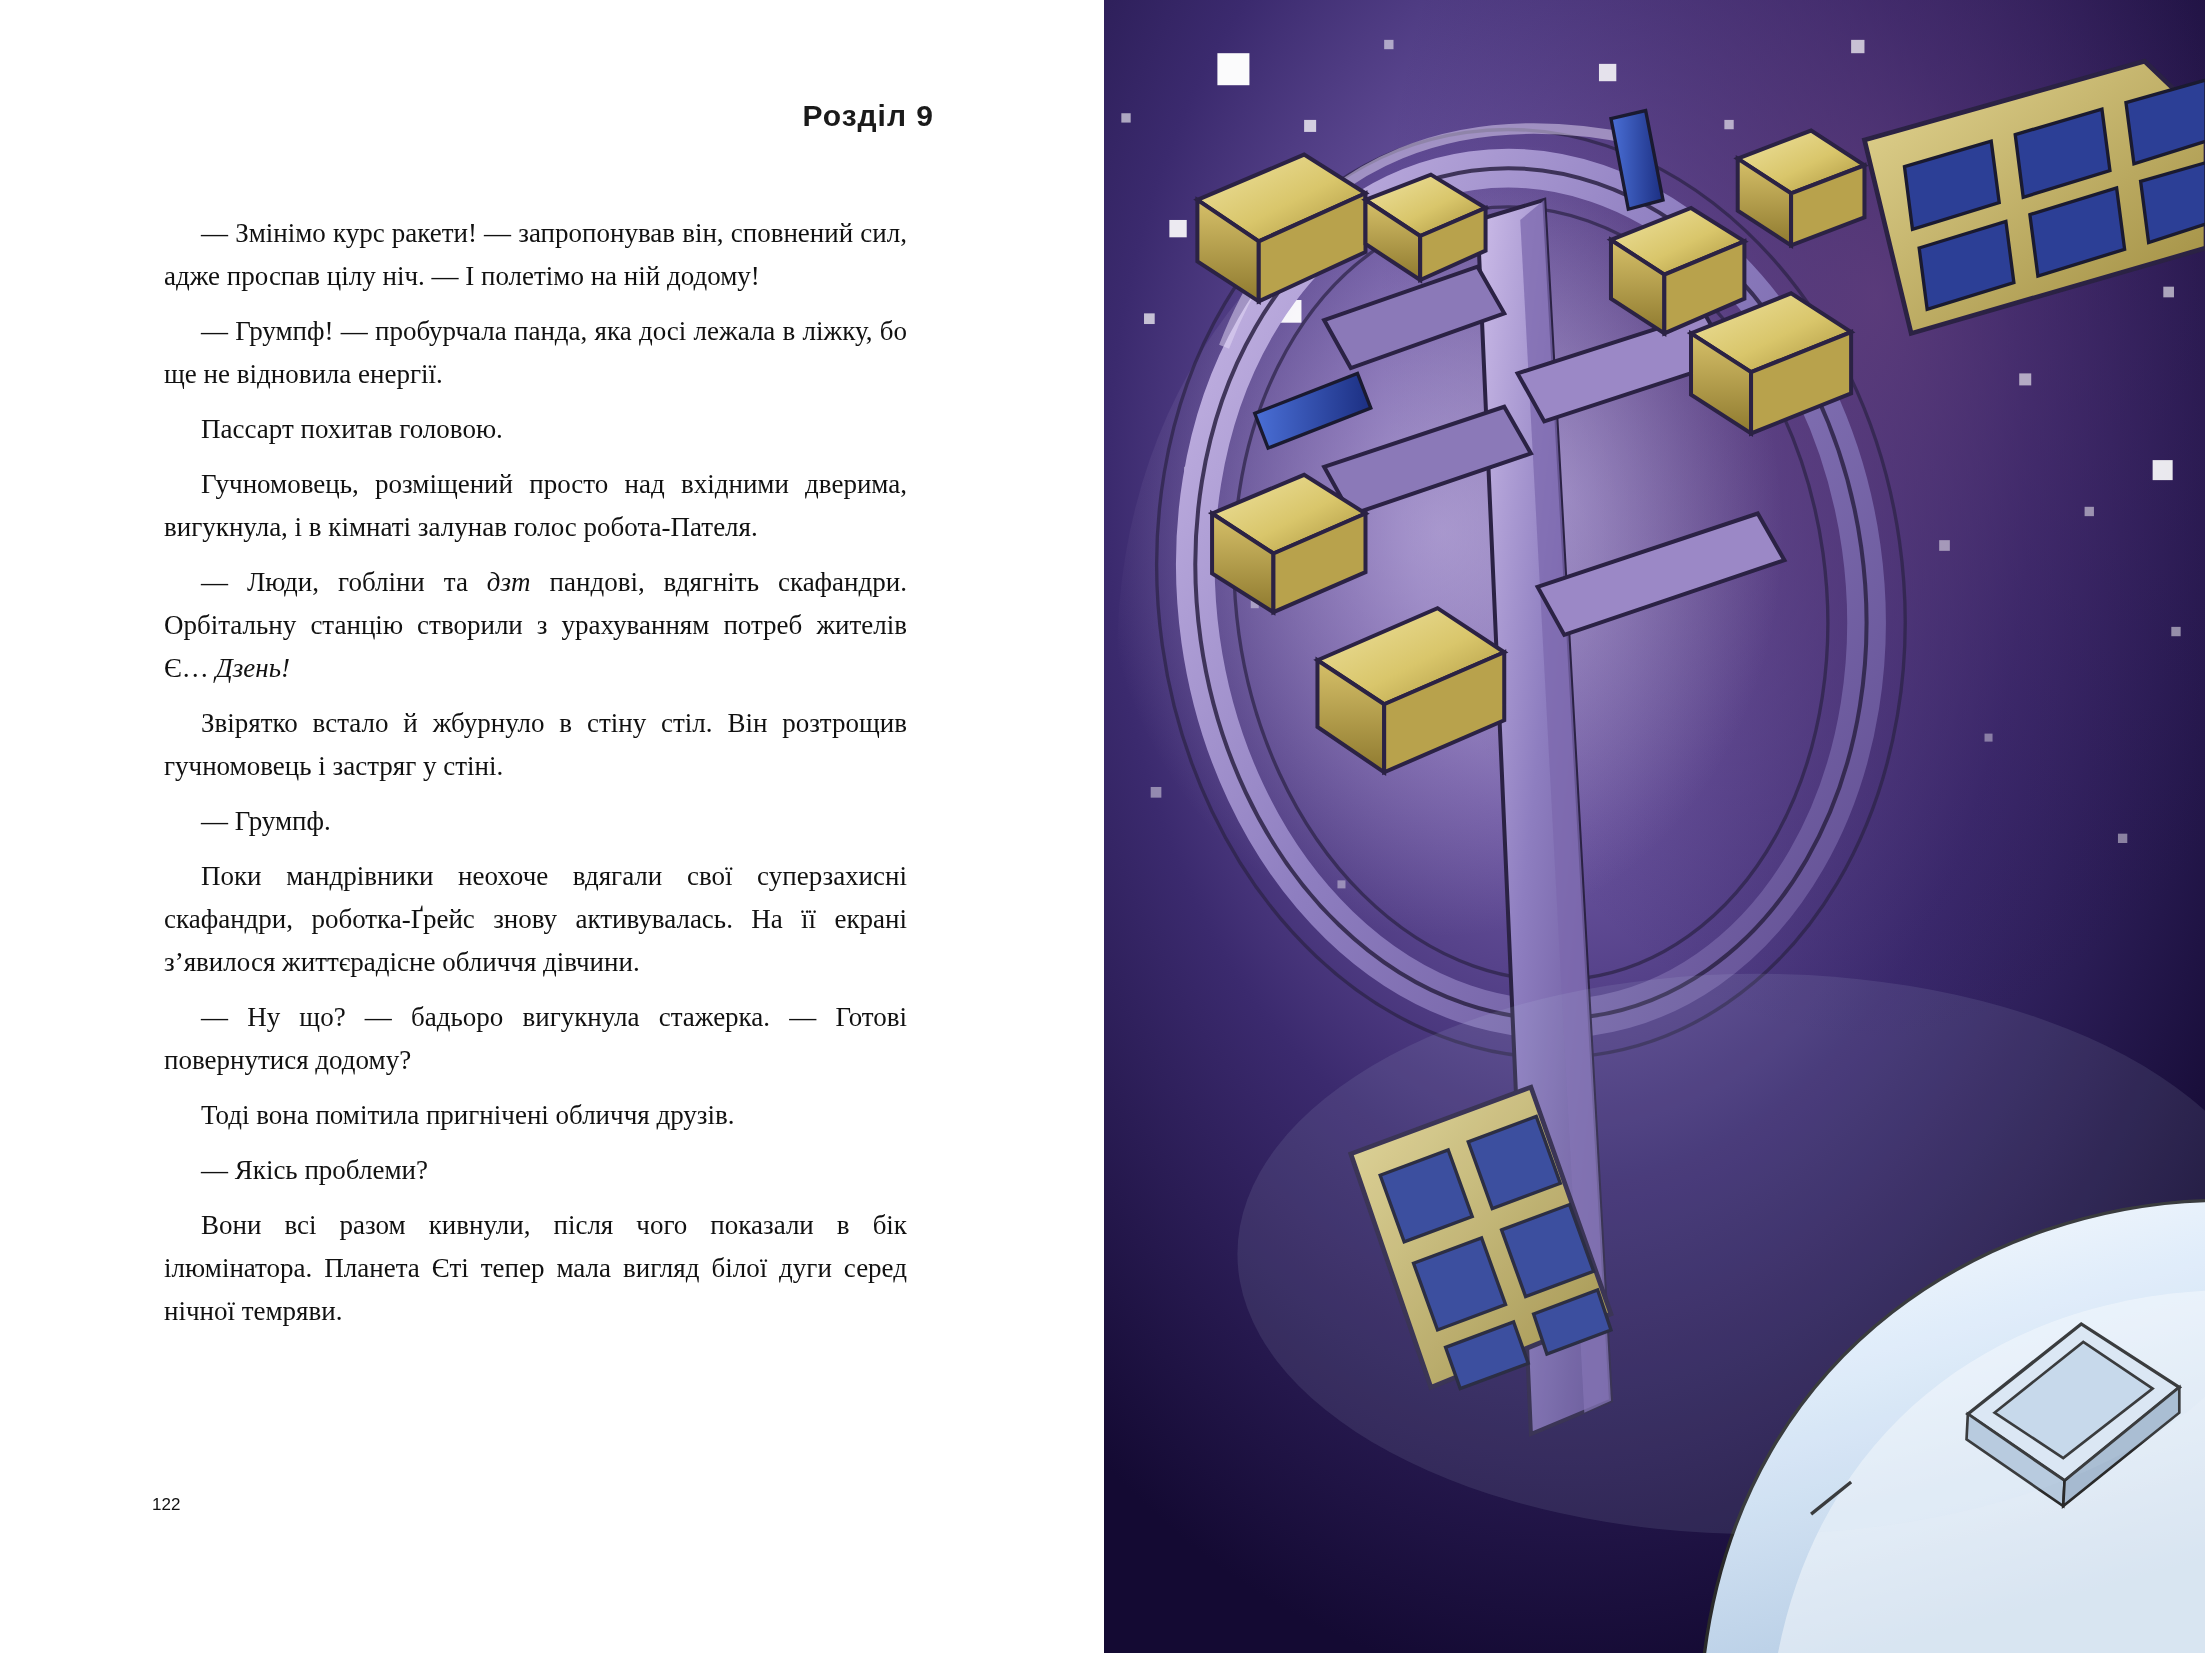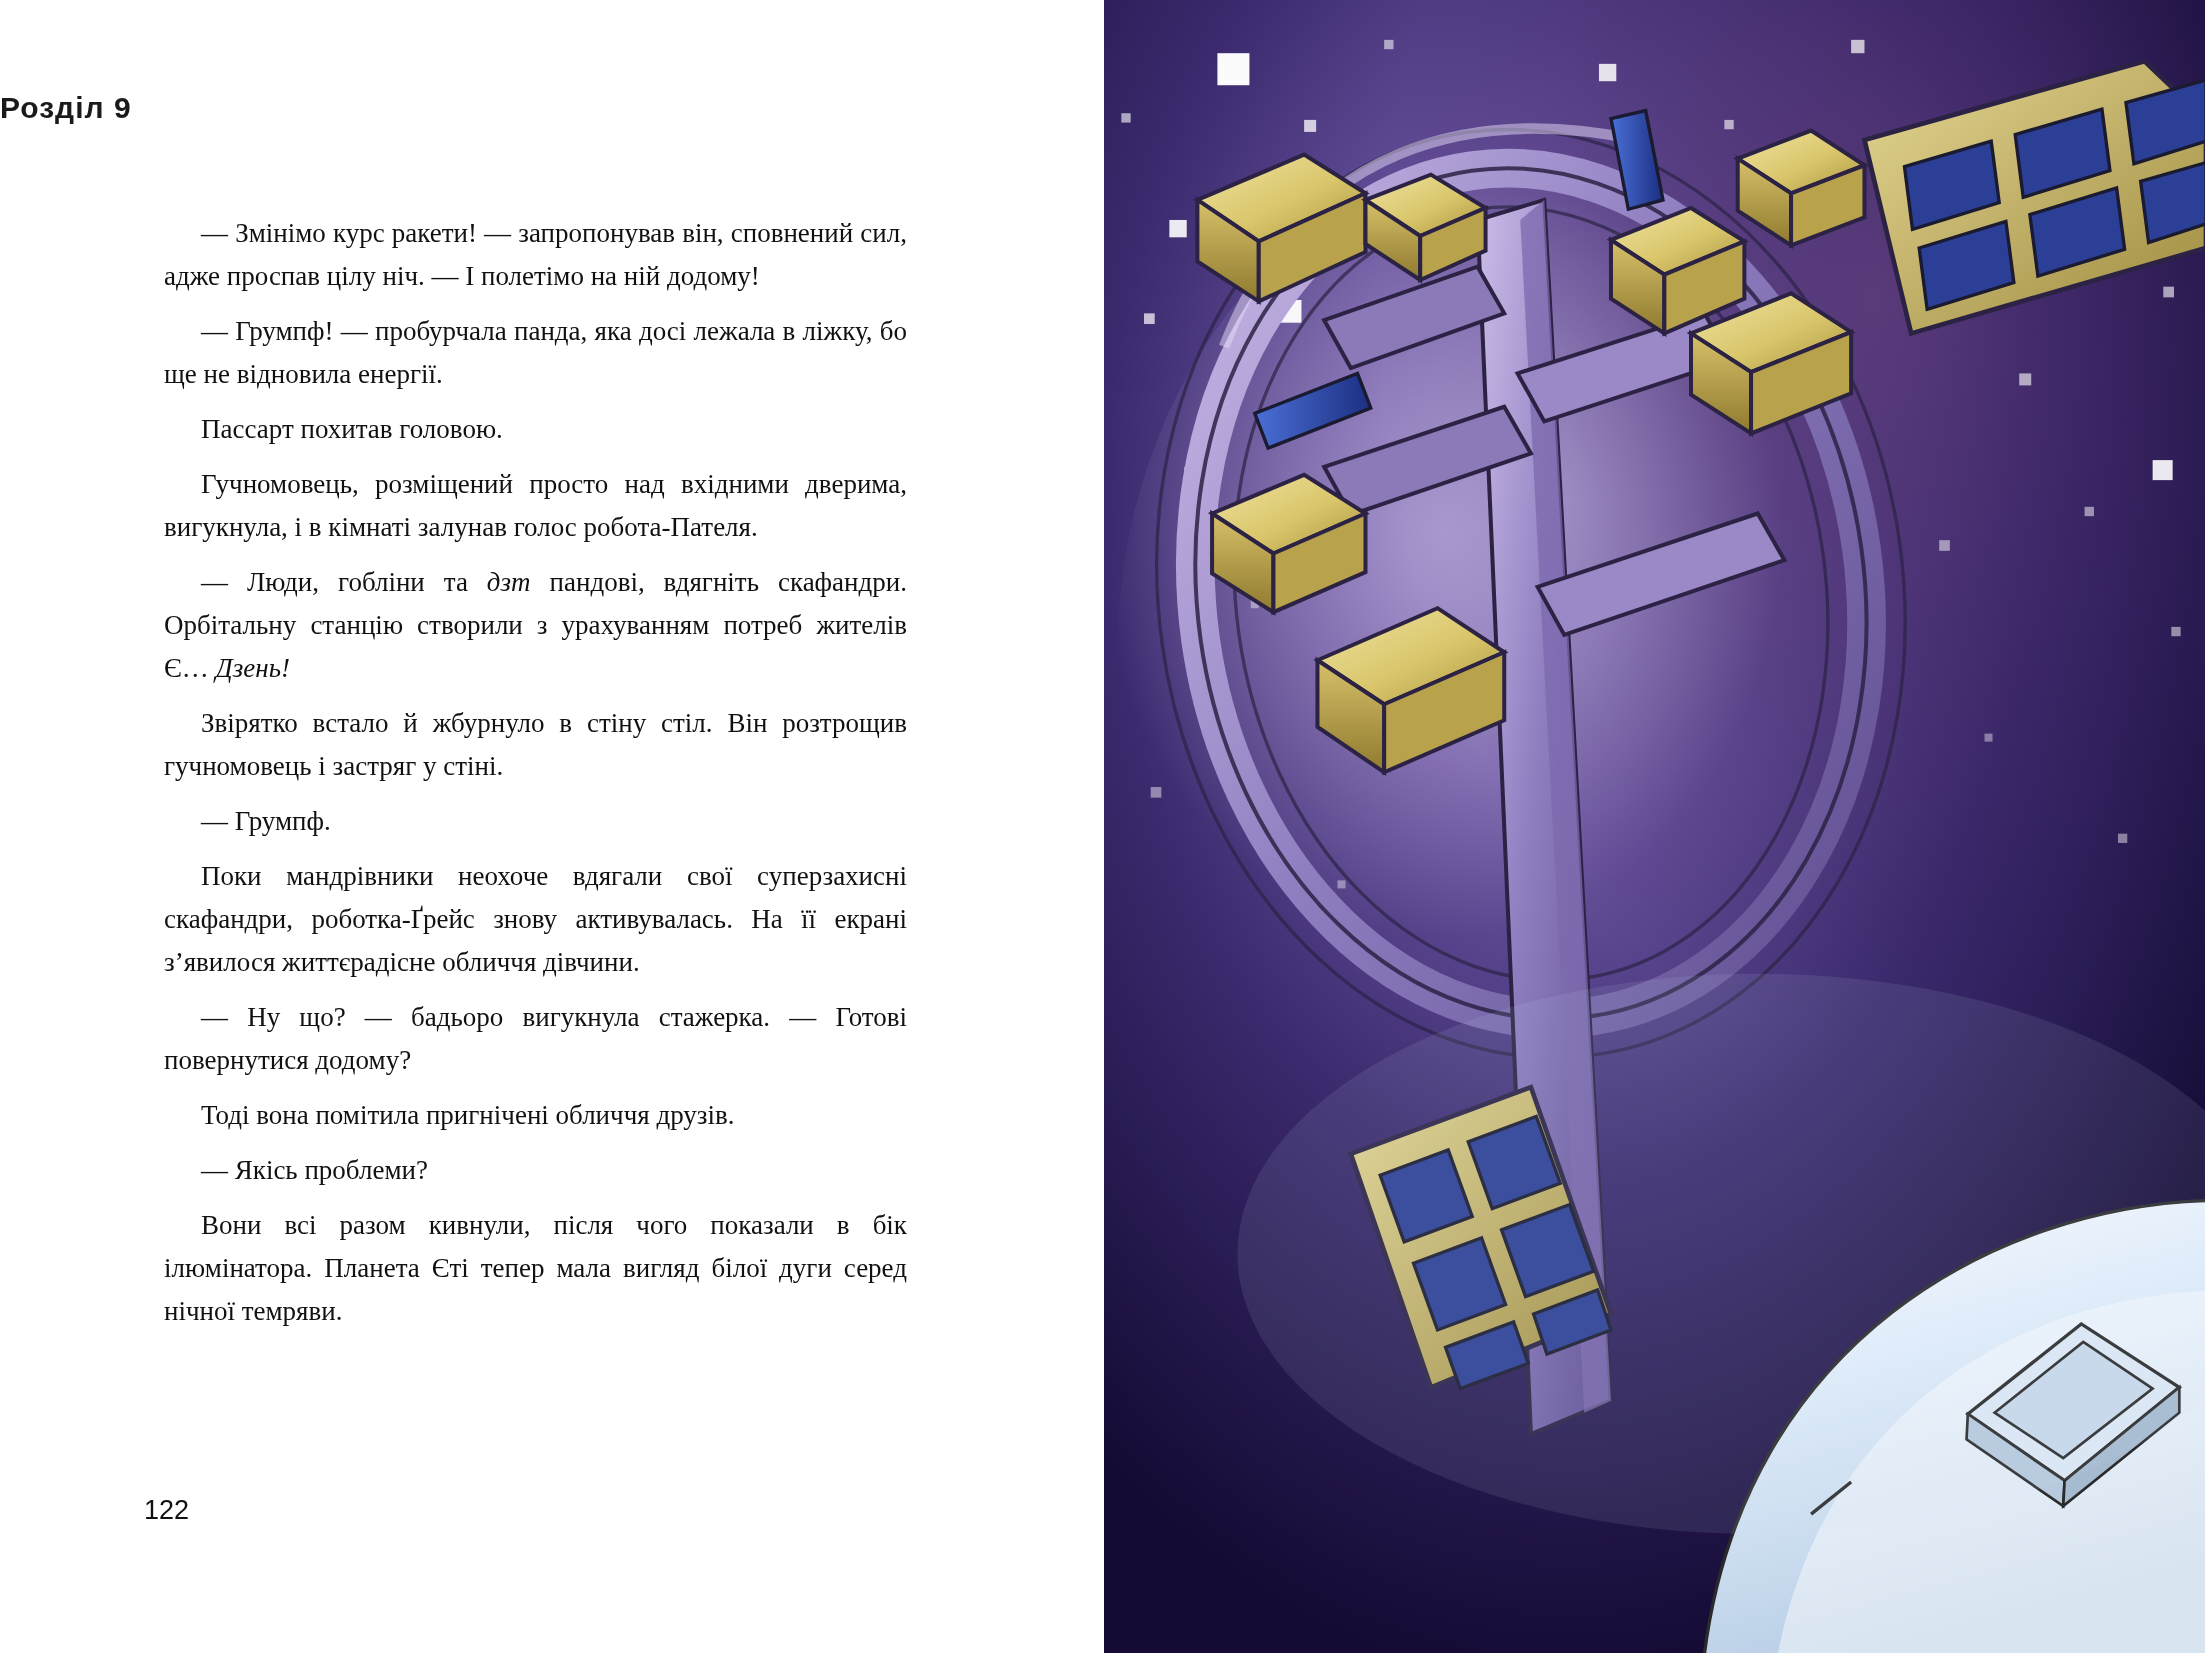--- a/index.html
+++ b/index.html
@@ -24,23 +24,23 @@
   .text-page {
     position: relative;
     width: 1104px;
     height: 1654px;
     background: #ffffff;
     box-sizing: border-box;
   }
   .chapter-title {
     position: absolute;
     left: 0;
-    top: 71px;
+    top: 79px;
     width: 934px;
-    text-align: left;
+    text-align: right;
     font-family: "Liberation Sans", sans-serif;
     font-weight: bold;
     font-size: 30px;
     letter-spacing: 1px;
     color: #1a1a1a;
   }
   .body-text {
     position: absolute;
     left: 152px;
     top: 200px;
@@ -55,24 +55,24 @@
   .body-text p {
     margin: 12px;
     text-indent: 37px;
     hyphens: manual;
   }
   .body-text em {
     font-style: italic;
   }
   .page-number {
     position: absolute;
-    left: 144px;
+    left: 152px;
     top: 1495px;
     font-family: "Liberation Sans", sans-serif;
-    font-size: 27px;
+    font-size: 17px;
     color: #111111;
   }
 
   
   .art-page {
     position: relative;
     width: 1102px;
     height: 1654px;
     overflow: hidden;
     background: #0c0624;

